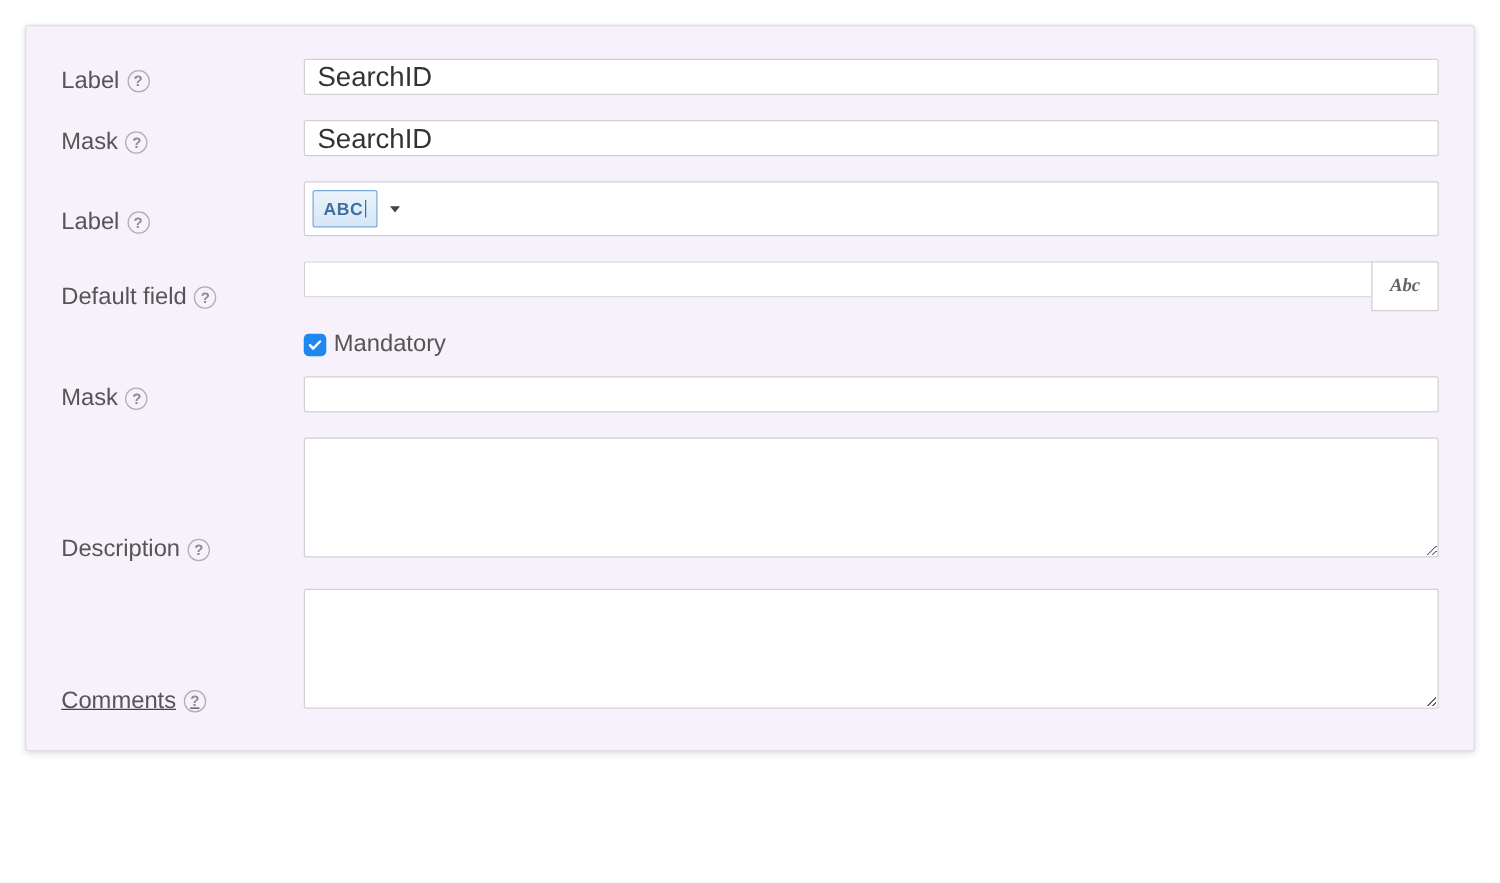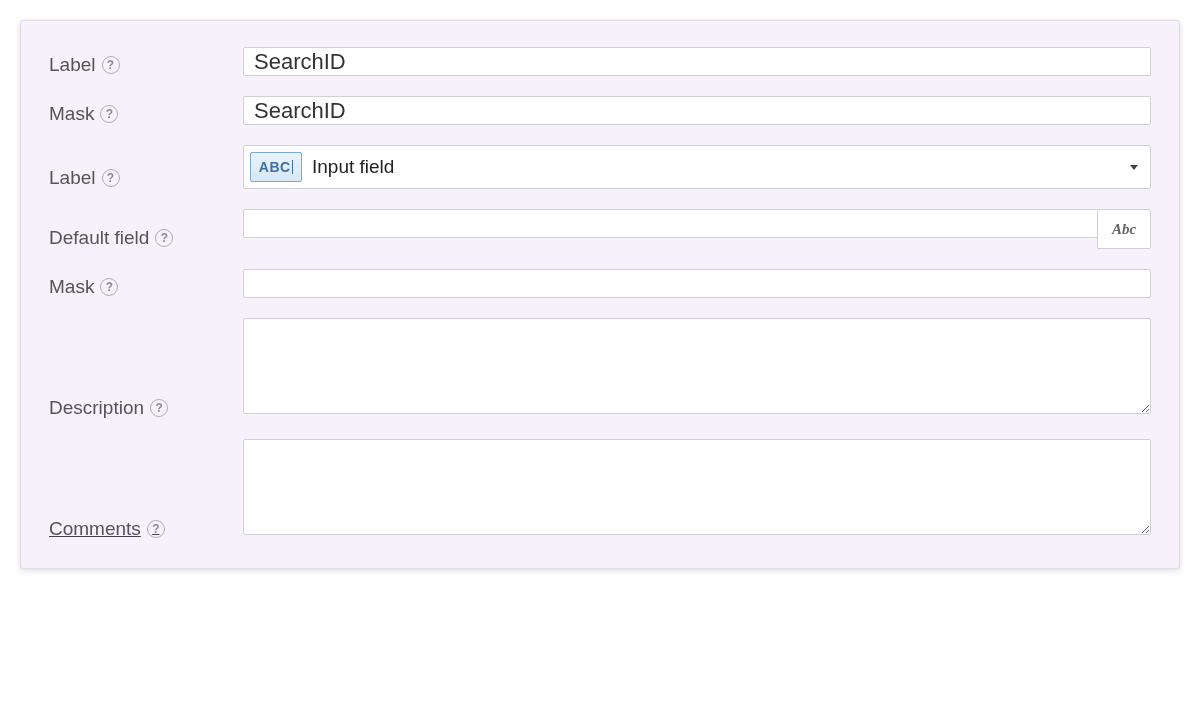--- a/index.html
+++ b/index.html
@@ -218,41 +218,53 @@
       <span class="help-icon">?</span>
     </div>
     <div class="field-col">
       <div class="type-select">
         <span class="type-icon-box">
           <span class="type-icon-text">
             <span>ABC</span>
             <span class="type-icon-cursor"></span>
           </span>
         </span>
-        <span class="type-label">Input field</span>
         <span class="type-caret"></span>
       </div>
     </div>
   </div>
 
   <div class="form-row">
     <div class="label-col">
       <span>Default field</span>
       <span class="help-icon">?</span>
     </div>
     <div class="field-col">
       <div class="input-group">
         <input type="text" class="text-input" value="" style="">
         <div class="input-addon">
           <span class="addon-abc">Abc</span>
         </div>
       </div>
     </div>
   </div>
 
+  <div class="form-row checkbox-row">
+    <div class="label-col"></div>
+    <div class="field-col">
+      <div class="checkbox-wrap">
+        <span class="chk">
+          <svg width="12" height="12" viewBox="0 0 12 12">
+            <path d="M2 6.2 L4.6 8.8 L10 3.2" stroke="#fff" stroke-width="2" fill="none" stroke-linecap="round" stroke-linejoin="round"></path>
+          </svg>
+        </span>
+        <span class="chk-label">Mandatory</span>
+      </div>
+    </div>
+  </div>
 
   <div class="form-row">
     <div class="label-col">
       <span>Mask</span>
       <span class="help-icon">?</span>
     </div>
     <div class="field-col">
       <input type="text" class="text-input" value="" style="">
     </div>
   </div>

